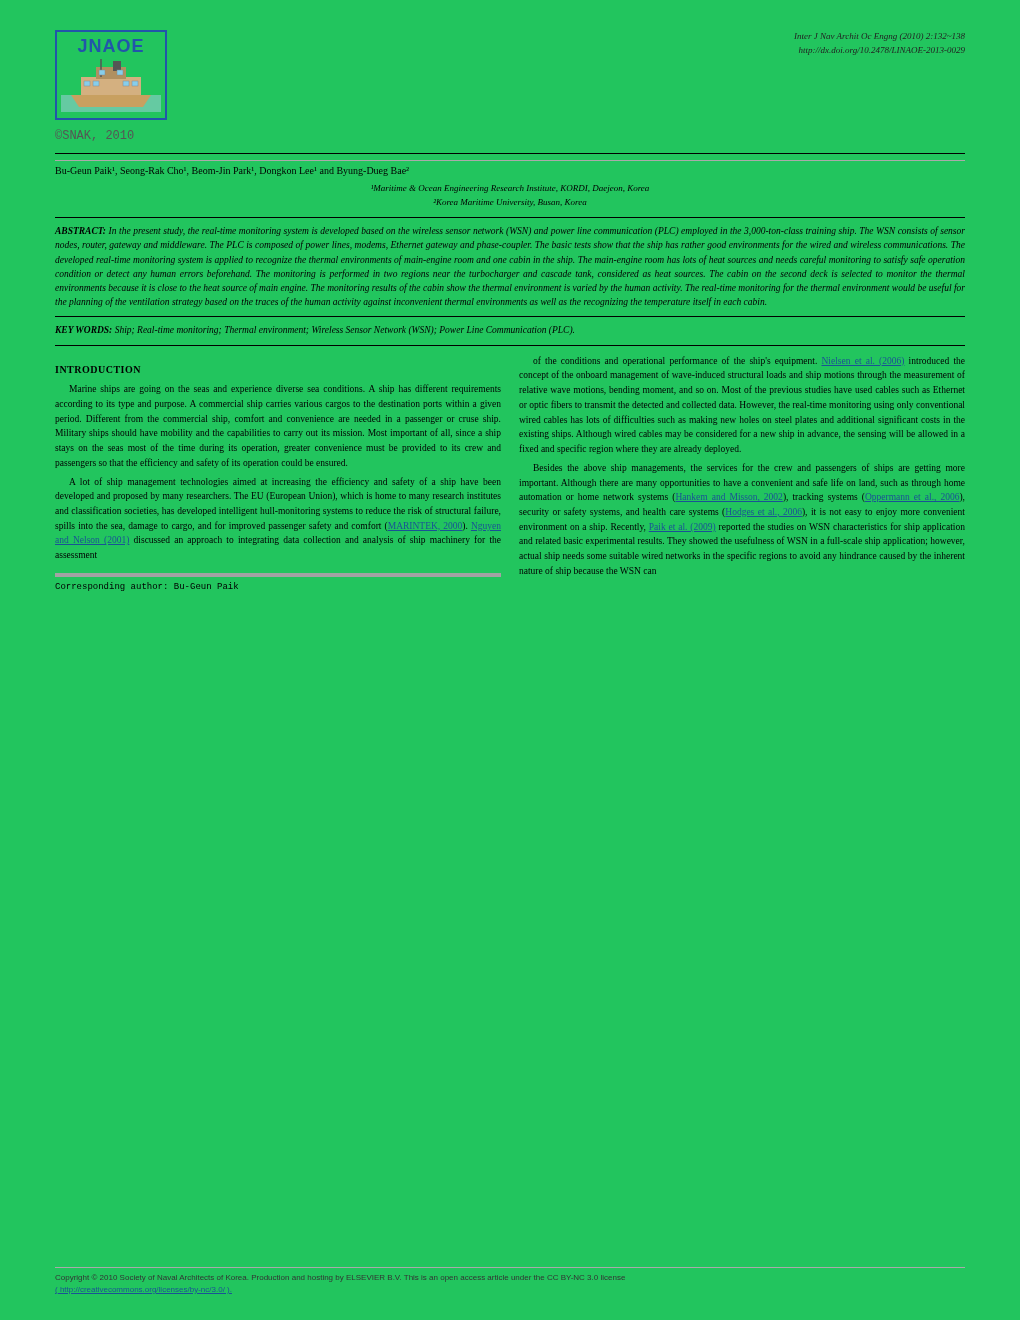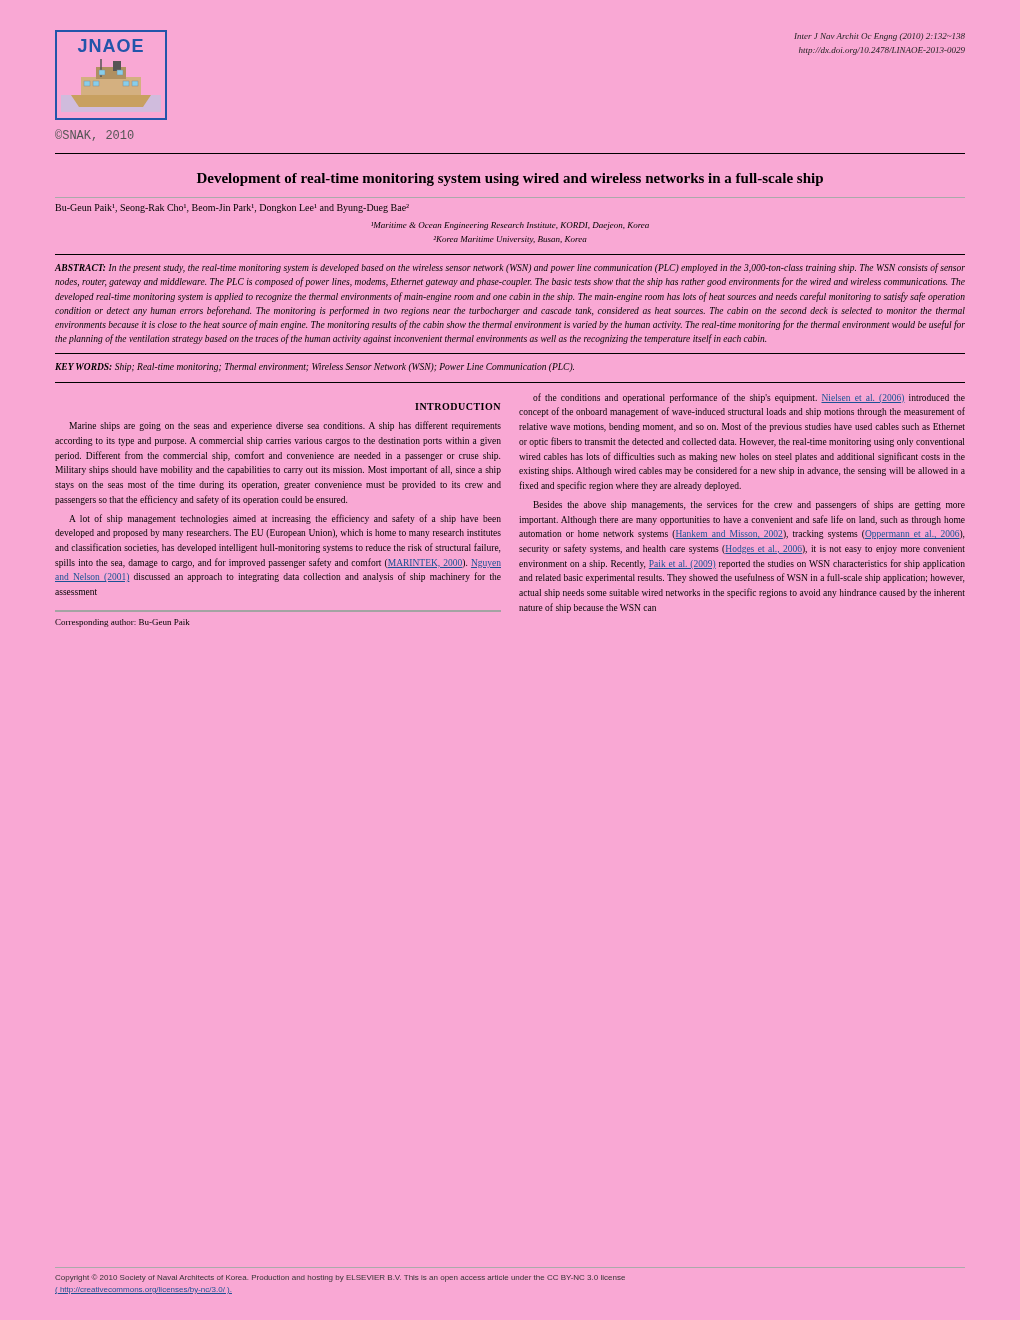--- a/index.html
+++ b/index.html
@@ -7,21 +7,21 @@
       background: #fff;
       font-family: 'Times New Roman', Times, serif;
       font-size: 9.5px;
       color: #000;
       width: 1020px;
       min-height: 1320px;
     }
     .page {
       width: 1020px;
       min-height: 1320px;
-      background: #f9a8d4;
+      background: #22c55e;
       padding: 30px 55px 30px 55px;
       position: relative;
     }
     .header-top {
       display: flex;
       justify-content: space-between;
       align-items: flex-start;
       margin-bottom: 10px;
     }
     .logo-block {
@@ -127,39 +127,39 @@
     .col-left, .col-right {
       flex: 1;
       font-size: 9.5px;
       line-height: 1.55;
       text-align: justify;
       font-family: 'Times New Roman', serif;
     }
     .section-heading {
       font-size: 10px;
       font-weight: bold;
-      text-align: right;
+      text-align: left;
       margin: 8px 0 5px 0;
       font-family: 'Times New Roman', serif;
       letter-spacing: 0.5px;
     }
     .para {
       text-indent: 14px;
       margin-bottom: 4px;
     }
     .link-text {
       color: #1a5295;
       text-decoration: underline;
     }
     .footnote-area {
       margin-top: 10px;
-      border-top: 2px solid #a3a3a3;
+      border-top: 4px solid #a3a3a3;
       padding-top: 4px;
       font-size: 9px;
-      font-family: Liberation Serif, serif;
+      font-family: Liberation Mono, monospace;
     }
     .footer-copyright {
       position: absolute;
       bottom: 24px;
       left: 55px;
       right: 55px;
       border-top: 1px solid #aaa;
       padding-top: 4px;
       font-size: 8px;
       font-family: Arial, sans-serif;
@@ -205,21 +205,20 @@
     </div>
 
     <div class="journal-info">
       <div>Inter J Nav Archit Oc Engng (2010) 2:132~138</div>
       <div>http://dx.doi.org/10.2478/LINAOE-2013-0029</div>
     </div>
   </div>
 
   <hr class="divider-line">
 
-  <div class="paper-title">Development of real-time monitoring system using wired and wireless networks in a full-scale ship</div>
 
   <hr class="divider-thin">
 
   <div class="authors">
     <span>Bu-Geun Paik¹, Seong-Rak Cho¹, Beom-Jin Park¹, Dongkon Lee¹ and Byung-Dueg Bae²</span>
   </div>
 
   <div class="affiliations">
     <div>¹Maritime &amp; Ocean Engineering Research Institute, KORDI, Daejeon, Korea</div>
     <div>²Korea Maritime University, Busan, Korea</div>

